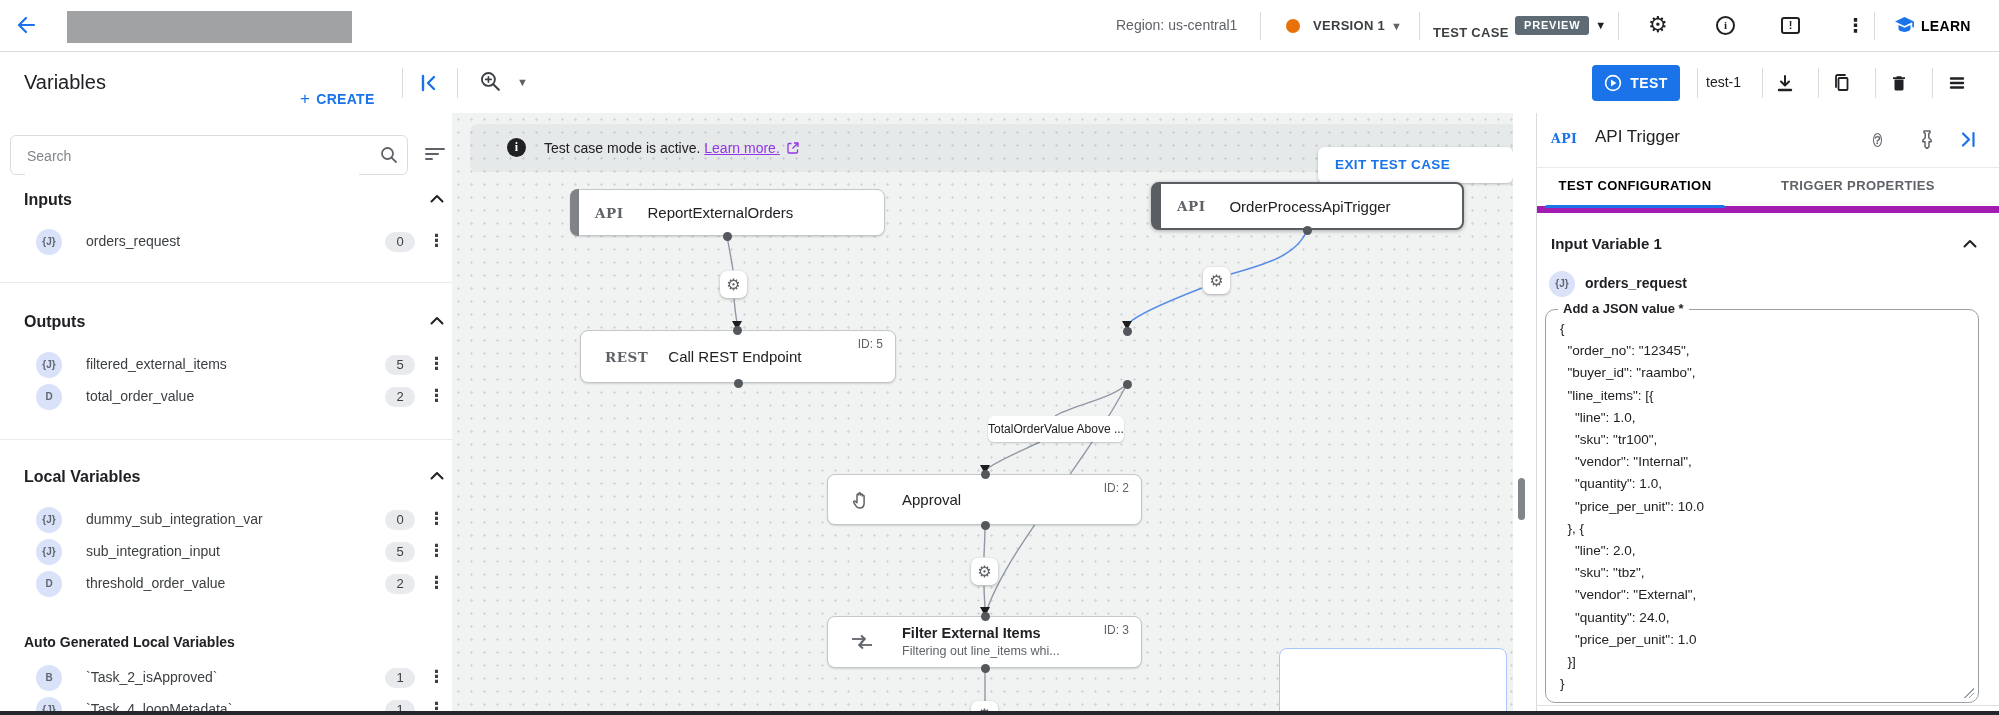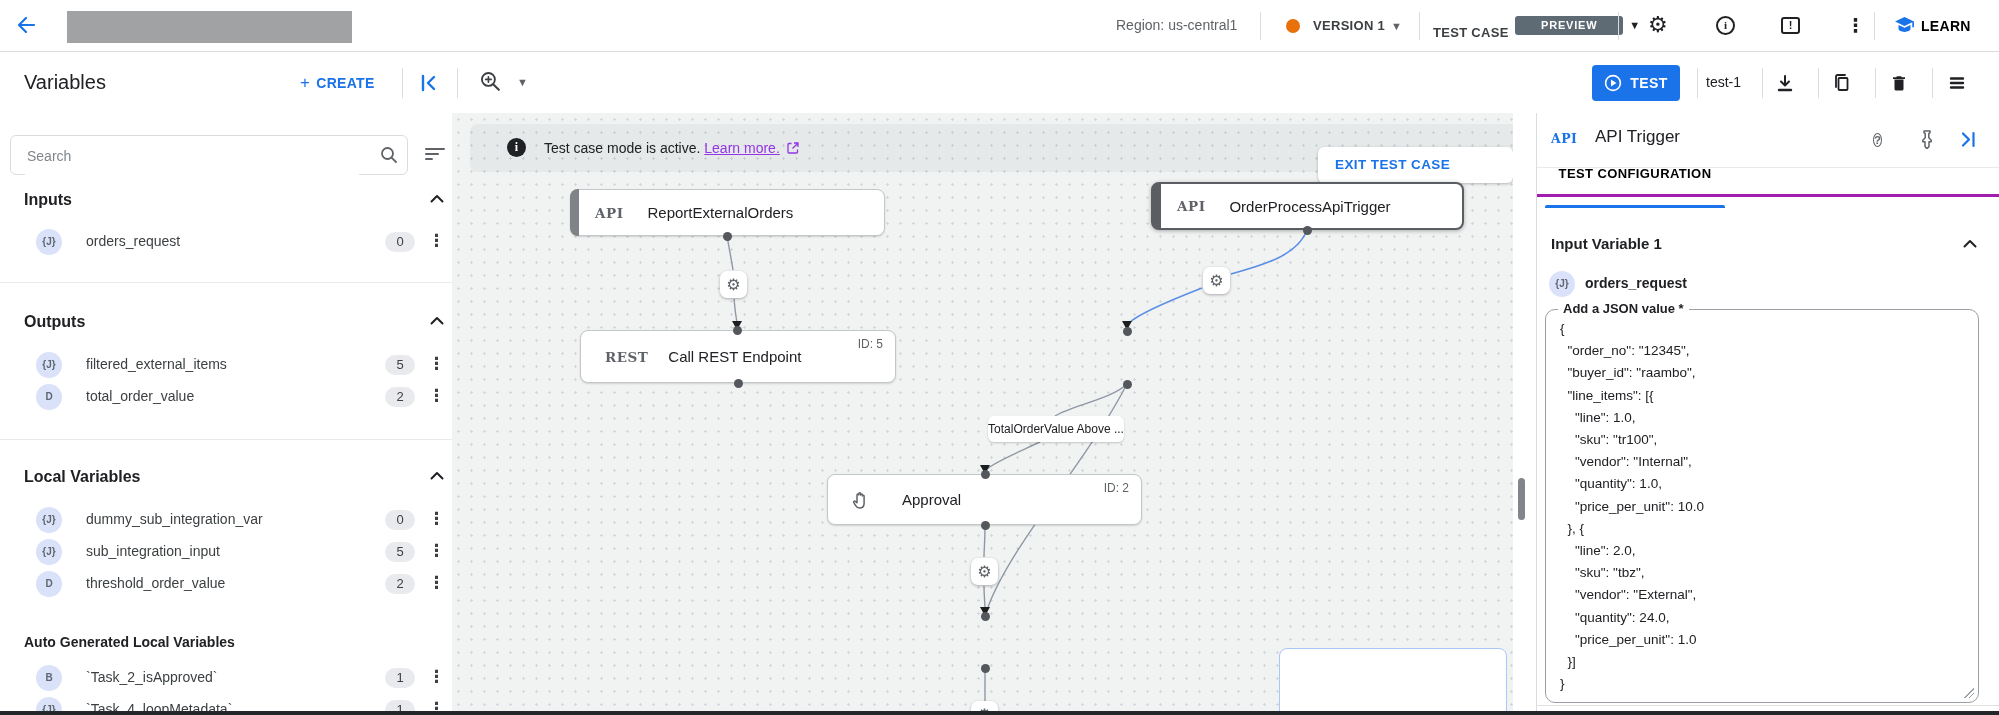--- a/index.html
+++ b/index.html
@@ -5,21 +5,21 @@
   html,body{margin:0;padding:0;background:#fff;font-family:"Liberation Sans","DejaVu Sans",sans-serif;}
   #app{position:relative;width:1999px;height:715px;overflow:hidden;background:#fff;color:#202124;}
   .abs{position:absolute;}
   .vdiv{position:absolute;width:1px;background:#dadce0;}
   .blue{color:#000000;}
   
   #topbar{left:0;top:0;width:1999px;height:51px;background:#fff;border-bottom:1px solid #dadce0;}
   .hdr-txt{font-size:14px;color:#5f6368;line-height:51px;white-space:nowrap;}
   .hdr-strong{font-size:13px;font-weight:700;color:#3c4043;letter-spacing:.3px;line-height:51px;white-space:nowrap;}
   .caret{display:inline-block;color:#5f6368;font-size:11px;margin-left:6px;}
-  .badge-preview{display:inline-block;background:#5f6b74;color:#fff;font-size:11px;font-weight:700;letter-spacing:.8px;border-radius:3px;padding:4px 26px;line-height:1;}
+  .badge-preview{display:inline-block;background:#5f6b74;color:#fff;font-size:11px;font-weight:700;letter-spacing:.8px;border-radius:3px;padding:4px 9px;line-height:1;}
   .dots-v{font-size:19px;font-weight:700;color:#202124;line-height:51px;}
   
   #toolbar{left:0;top:52px;width:1999px;height:61px;background:#fff;border-bottom:2px solid #14b8a6;}
   #page-title{left:24px;top:0;line-height:61px;font-size:20px;color:#202124;}
   .link-btn{font-size:14px;font-weight:700;color:#1a73e8;letter-spacing:.3px;cursor:pointer;}
   .test-btn{left:1592px;top:13px;width:88px;height:36px;background:#1a73e8;border-radius:4px;color:#fff;font-size:14px;font-weight:700;letter-spacing:.4px;display:flex;align-items:center;justify-content:center;gap:8px;cursor:pointer;}
   .tb-icon{top:18px;width:26px;height:26px;display:flex;align-items:center;justify-content:center;cursor:pointer;}
   
   #sidebar{left:0;top:113px;width:452px;height:602px;background:#fff;border-right:1px solid #dadce0;overflow:hidden;}
   #search-box{left:10px;top:22px;width:398px;height:40px;border:1px solid #dadce0;border-radius:6px;box-sizing:border-box;}
@@ -55,21 +55,21 @@
   .cdot{position:absolute;width:9px;height:9px;border-radius:50%;background:#54575b;}
   #edge-label{position:absolute;left:536px;top:303px;width:136px;height:26px;background:#fff;border-radius:6px;box-shadow:0 1px 2px rgba(0,0,0,.2);font-size:12px;font-weight:500;color:#202124;text-align:center;line-height:26px;}
   #partial-box{position:absolute;left:827px;top:535px;width:226px;height:80px;background:#fff;border:1.5px solid #a8c7fa;border-radius:8px;}
   
   #panel{left:1536px;top:113px;width:463px;height:602px;background:#fff;border-left:1px solid #dadce0;overflow:hidden;}
   #panel-hdr{position:absolute;left:0;top:0;width:463px;height:54px;border-bottom:1px solid #e8eaed;}
   .panel-slab{position:absolute;left:14px;top:18px;font-family:"DejaVu Serif","Liberation Serif",serif;font-weight:700;font-size:12.5px;color:#1a73e8;letter-spacing:.5px;}
   #panel-title{position:absolute;left:58px;top:14px;font-size:17px;color:#202124;}
   .tab{position:absolute;top:0;height:41px;font-size:13px;font-weight:700;letter-spacing:.4px;line-height:41px;text-align:center;cursor:pointer;}
   .tab-underline{position:absolute;left:8px;top:92px;width:180px;height:3px;background:#1a73e8;border-radius:2px 2px 0 0;}
-  #tabs-row{position:absolute;left:0;top:40px;width:463px;height:41px;border-bottom:3px solid #a21caf;}
+  #tabs-row{position:absolute;left:0;top:52px;width:463px;height:41px;border-bottom:7px solid #a21caf;}
   #input-var-title{position:absolute;left:14px;top:122px;font-size:15px;font-weight:700;color:#202124;}
   #panel .type-badge{left:12px;}
   #panel-varname{position:absolute;left:48px;top:4px;font-size:14px;font-weight:700;color:#202124;}
   #json-field{position:absolute;left:8px;top:196px;width:434px;height:394px;border:1px solid #9aa0a6;border-radius:10px;box-sizing:border-box;}
   #json-label{position:absolute;left:12px;top:-9px;background:#fff;padding:0 5px;font-size:13px;font-weight:700;color:#202124;}
   #json-text{position:absolute;left:0;top:0;width:100%;height:100%;box-sizing:border-box;padding:8px 14px;font-family:"Liberation Sans","DejaVu Sans",sans-serif;font-size:13.5px;line-height:22.2px;color:#202124;white-space:pre;overflow:hidden;margin:0;}
   .resize-grip{position:absolute;right:4px;bottom:4px;width:10px;height:10px;background:linear-gradient(135deg,transparent 0 50%,#9aa0a6 50% 57%,transparent 57% 72%,#9aa0a6 72% 79%,transparent 79%);}
   #panel-bottom-div{position:absolute;left:0;top:592px;width:463px;height:1px;background:#e0e0e0;}
   #window-edge{left:0;top:711px;width:1999px;height:4px;background:#23262a;}
   svg.icon{display:block;}
@@ -111,21 +111,21 @@
       <svg class="icon" width="21" height="21" viewBox="0 0 20 20">
           <path d="M10 2L1 6.2l9 4.2 7.4-3.4v4.6h1.6V6.2z" fill="#1a73e8"></path>
           <path d="M4.3 9.6v3.6c0 1.6 2.6 2.9 5.7 2.9s5.7-1.3 5.7-2.9V9.6L10 12.2z" fill="#1a73e8"></path>
         </svg>
       <span class="blue" style="font-size:14px;font-weight:700;letter-spacing:.3px;">LEARN</span>
     </div>
   </div>
 
   <div id="toolbar" class="abs">
     <div id="page-title" class="abs">Variables</div>
-    <div class="abs link-btn" style="left:300px;top:0;line-height:61px;"><span style="font-size:17px;font-weight:400;margin-right:6px;">+</span><span>CREATE</span></div>
+    <div class="abs link-btn" style="left:300px;top:16px;line-height:61px;"><span style="font-size:17px;font-weight:400;margin-right:6px;">+</span><span>CREATE</span></div>
     <div class="vdiv" style="left:402px;top:16px;height:30px;"></div>
     <div class="abs tb-icon" style="left:416px;">
       <svg class="icon" width="22" height="20" viewBox="0 0 22 20">
           <path d="M5 3v14" stroke="#1a73e8" stroke-width="2.4" stroke-linecap="round"></path>
           <path d="M16 4l-6 6 6 6" fill="none" stroke="#1a73e8" stroke-width="2.4" stroke-linecap="round" stroke-linejoin="round"></path>
         </svg>
     </div>
     <div class="vdiv" style="left:457px;top:16px;height:30px;"></div>
     <div class="abs" style="left:478px;top:17px;display:flex;align-items:center;gap:8px;cursor:pointer;">
       <svg class="icon" width="25" height="25" viewBox="0 0 24 24">
@@ -302,20 +302,35 @@
     </div>
     <div class="node" style="left:375px;top:361px;width:315px;height:51px;">
       <span class="nicon">
         <svg class="icon" width="22" height="22" viewBox="0 0 22 22">
             <path d="M9.5 19c-2.1 0-3-1-4-2.7l-1.8-3c-.5-.8.6-1.7 1.4-1.1l1.9 1.6V6c0-1.2 1.8-1.2 1.8 0V4.6c0-1.2 1.8-1.2 1.8 0V6c0-1.2 1.8-1.2 1.8 0v1c0-1.1 1.7-1.1 1.7 0v7.2c0 3.2-1.7 4.8-4.6 4.8z" fill="none" stroke="#5f6368" stroke-width="1.5" stroke-linejoin="round"></path>
           </svg>
       </span>
       <span class="ntitle" style="margin-left:30px;">Approval</span>
       <span class="nid">ID: 2</span>
     </div>
+    <div class="node" style="left:375px;top:503px;width:315px;height:52px;">
+      <span class="nicon">
+        <svg class="icon" width="24" height="18" viewBox="0 0 24 18">
+            <path d="M2 6h12" stroke="#5f6368" stroke-width="1.8"></path>
+            <path d="M11 2.5L15 6l-4 3.5" fill="none" stroke="#5f6368" stroke-width="1.8" stroke-linejoin="round"></path>
+            <path d="M22 12H10" stroke="#5f6368" stroke-width="1.8"></path>
+            <path d="M13 8.5L9 12l4 3.5" fill="none" stroke="#5f6368" stroke-width="1.8" stroke-linejoin="round"></path>
+          </svg>
+      </span>
+      <span style="margin-left:28px;display:flex;flex-direction:column;line-height:1.3;">
+        <span style="font-size:14.5px;font-weight:700;color:#202124;">Filter External Items</span>
+        <span style="font-size:12.5px;color:#5f6368;">Filtering out line_items whi...</span>
+      </span>
+      <span class="nid">ID: 3</span>
+    </div>
 
     <div id="edge-label">TotalOrderValue Above ...</div>
 
     <div class="gearbox" style="left:268px;top:158px;">⚙</div>
     <div class="gearbox" style="left:751px;top:154px;">⚙</div>
     <div class="gearbox" style="left:519px;top:445px;">⚙</div>
     <div class="gearbox" style="left:519px;top:588px;">⚙</div>
 
     <div class="cdot" style="left:271px;top:119px;"></div>
     <div class="cdot" style="left:281px;top:213px;"></div>
@@ -342,20 +357,21 @@
           <path d="M6 2h6v1.6l-1.2 1v4.2l2.4 2.4v1.6H11v4.7l-2 2.3-2-2.3v-4.7H4.8v-1.6l2.4-2.4V4.6L6 3.6z" fill="none" stroke="#5f6368" stroke-width="1.5" stroke-linejoin="round"></path>
         </svg>
       <svg class="icon abs" style="left:422px;top:17px;cursor:pointer;" width="19" height="19" viewBox="0 0 19 19">
           <path d="M4 3.5l6 6-6 6" fill="none" stroke="#1a73e8" stroke-width="2.2" stroke-linecap="round" stroke-linejoin="round"></path>
           <path d="M14.5 3v13" stroke="#1a73e8" stroke-width="2.2" stroke-linecap="round"></path>
         </svg>
     </div>
 
     <div id="tabs-row">
       <div class="tab blue" style="left:0;width:196px;">TEST CONFIGURATION</div>
+      <div class="tab" style="left:196px;width:250px;color:#5f6368;">TRIGGER PROPERTIES</div>
     </div>
     <div class="tab-underline"></div>
 
     <div id="input-var-title">Input Variable 1</div>
     <svg class="icon abs chev" style="left:426px;top:126px;" width="14" height="9" viewBox="0 0 14 9">
         <path d="M1.5 7.5L7 2l5.5 5.5" fill="none" stroke="#202124" stroke-width="2" stroke-linecap="round" stroke-linejoin="round"></path>
       </svg>
 
     <div class="abs" style="left:0;top:158px;width:463px;height:27px;">
       <span class="type-badge">{J}</span>

